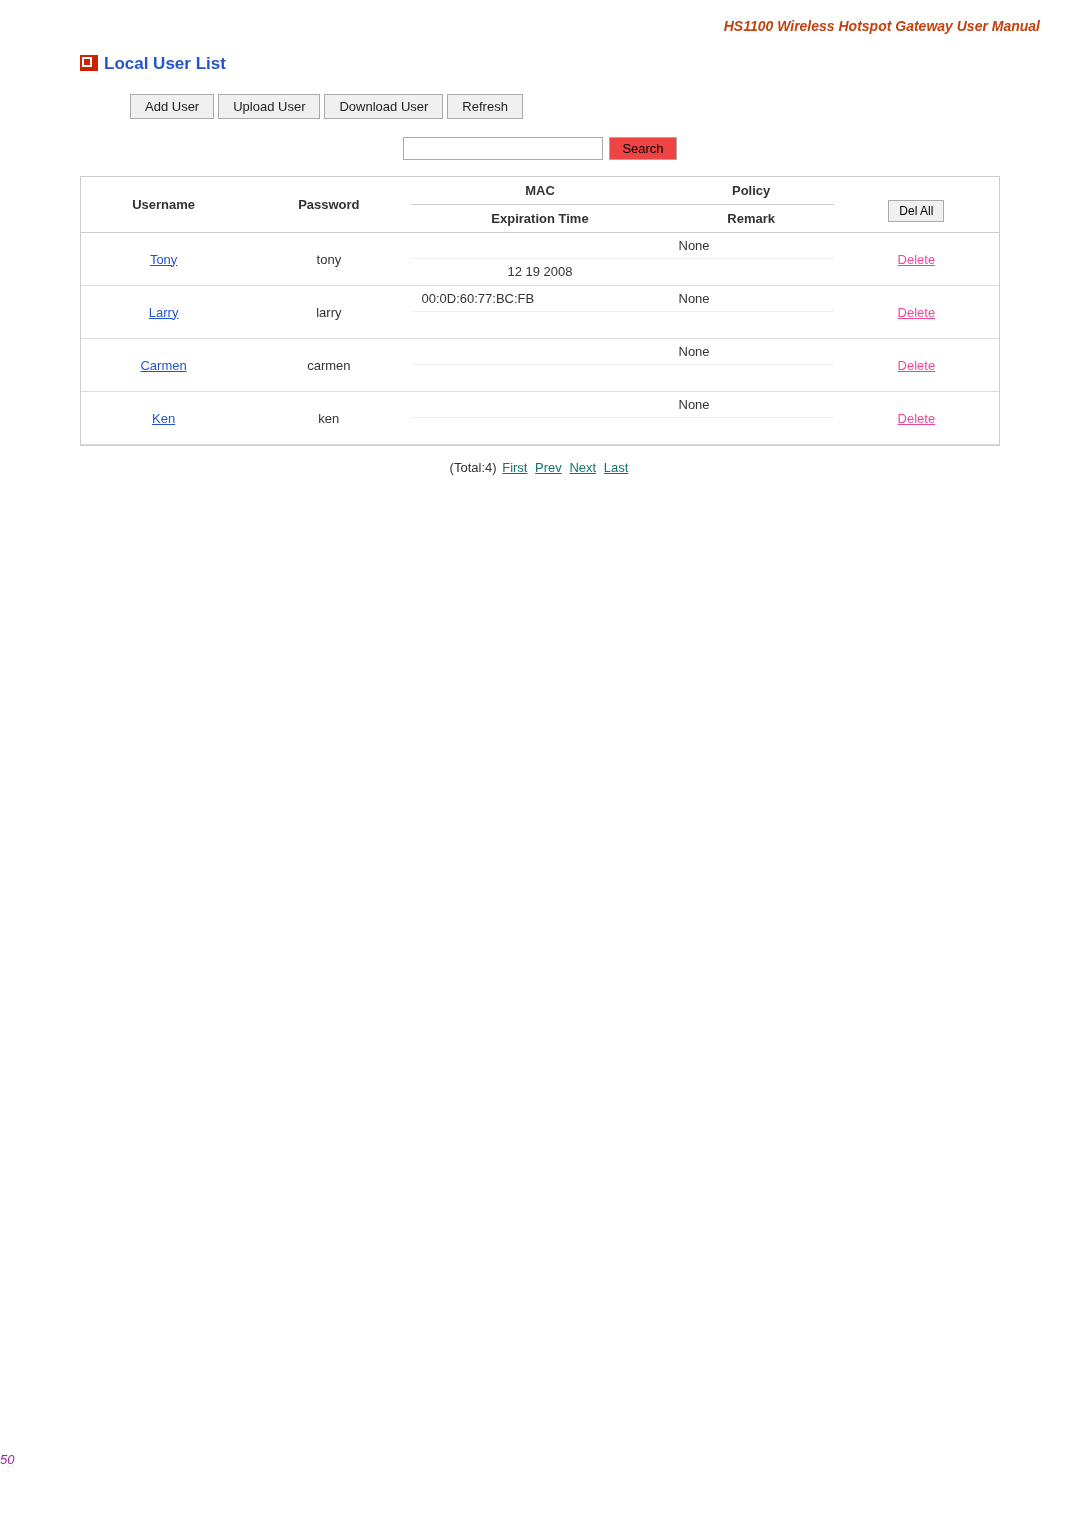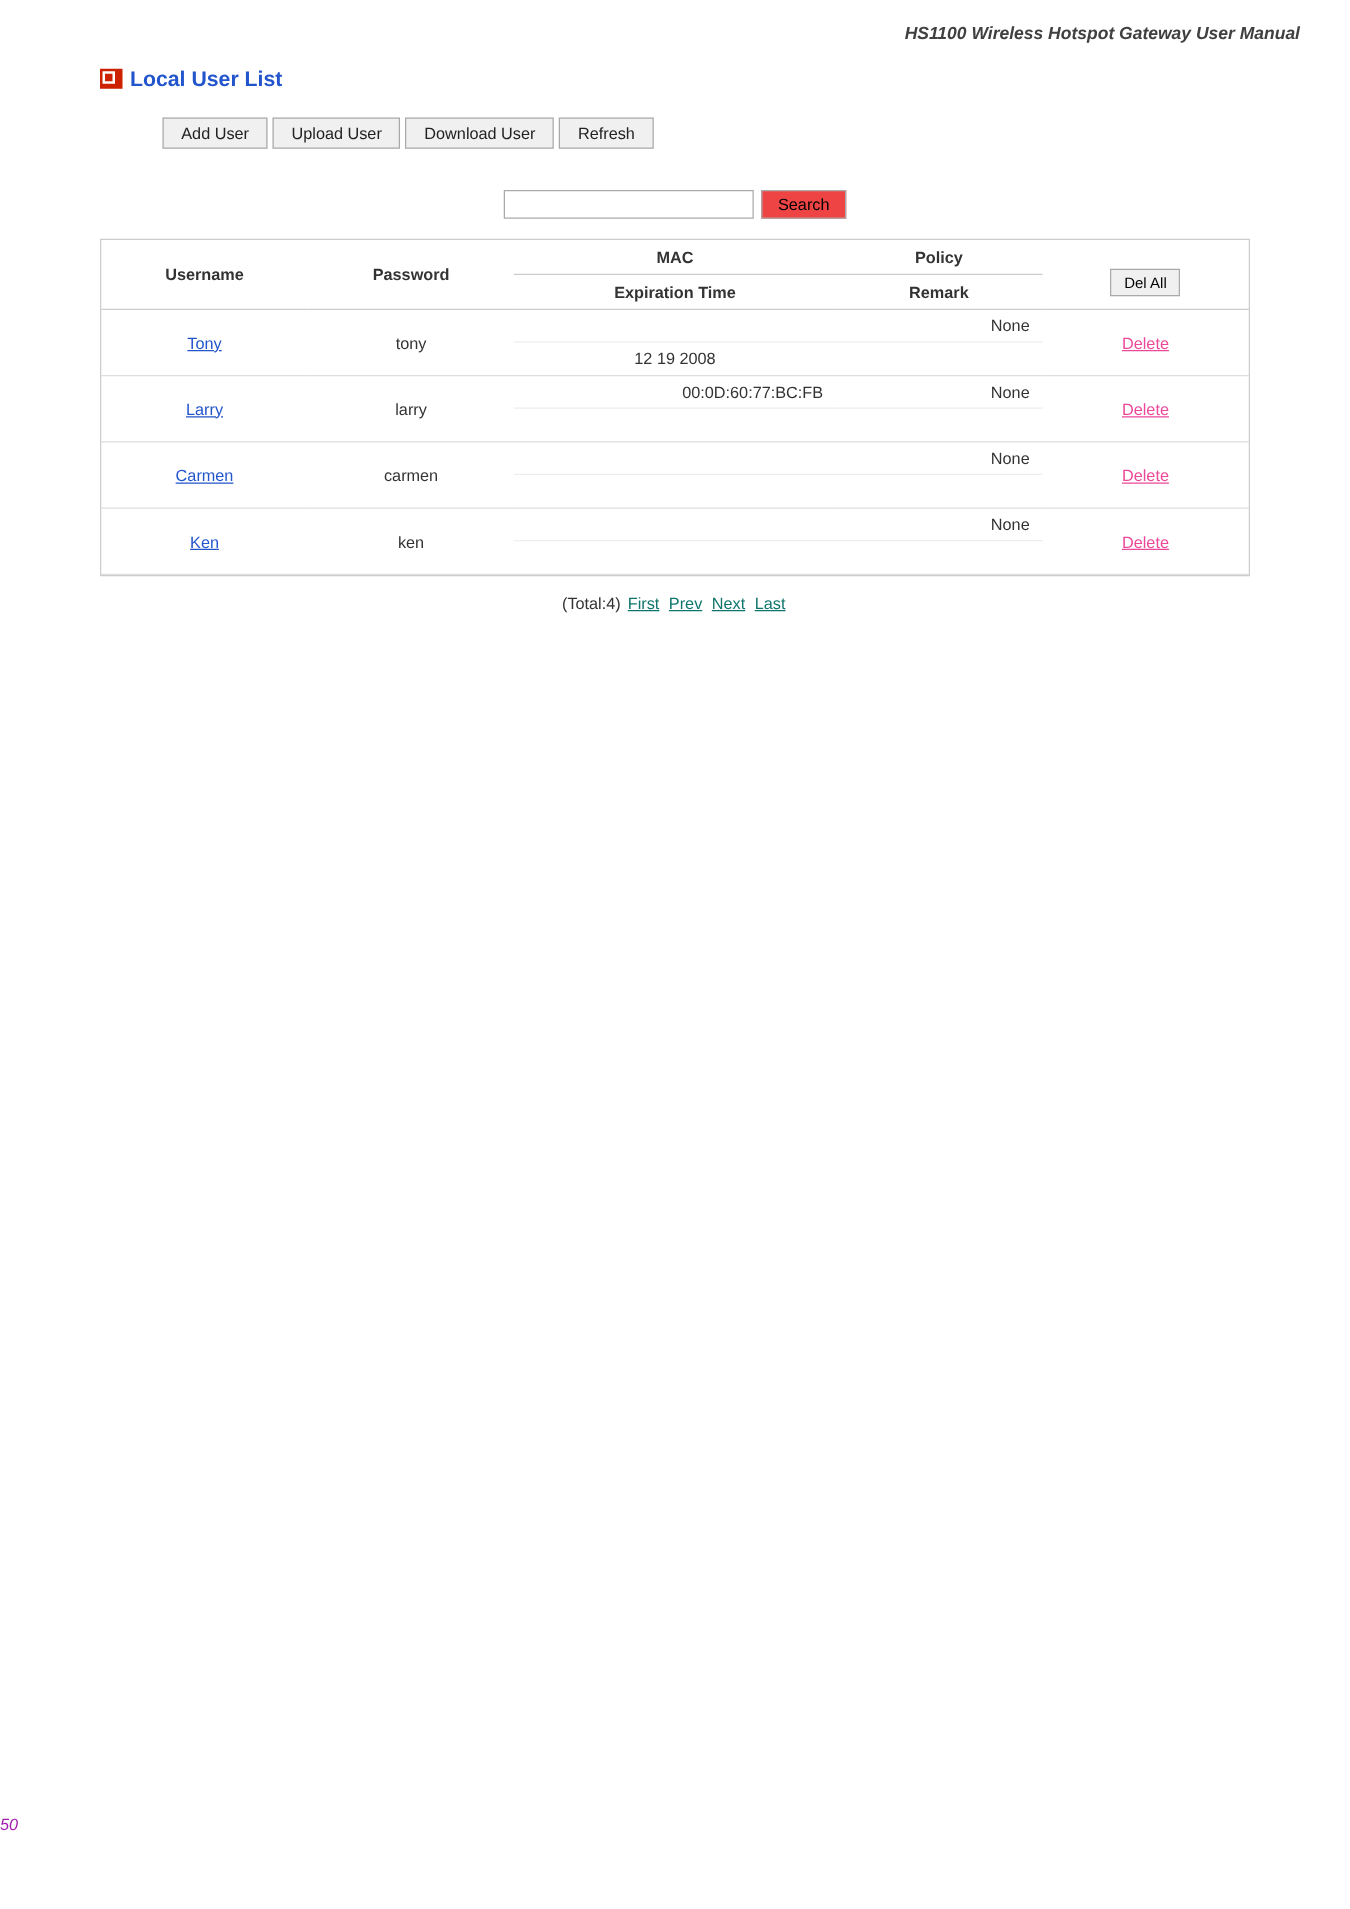--- a/index.html
+++ b/index.html
@@ -11,21 +11,21 @@
       width: 1080px;
       min-height: 1527px;
       position: relative;
     }
     .header-title {
       text-align: right;
       padding: 18px 40px 10px 0;
       font-style: italic;
       font-weight: bold;
       font-size: 14px;
-      color: #404040;
+      color: #c2410c;
     }
     .page-icon {
       display: inline-block;
       width: 18px;
       height: 16px;
       background: #cc2200;
       position: relative;
       margin-right: 6px;
       vertical-align: middle;
       top: -1px;
@@ -50,21 +50,21 @@
       color: #2255cc;
       padding: 10px 0 20px 80px;
       display: flex;
       align-items: center;
     }
     .toolbar {
       display: flex;
       align-items: center;
       gap: 0;
       padding-left: 130px;
-      margin-bottom: 33px;
+      margin-bottom: 18px;
     }
     .toolbar button {
       border: 1px solid #aaa;
       background: #f0f0f0;
       padding: 4px 14px;
       font-size: 13px;
       cursor: pointer;
       color: #222;
     }
     .toolbar-separator {
@@ -141,21 +141,21 @@
       font-size: 12px;
       cursor: pointer;
       margin-top: 12px;
     }
     .split-cell {
       padding: 0;
     }
     .split-inner-top {
       border-bottom: 1px solid #eee;
       padding: 5px 10px;
-      text-align: right;
+      text-align: left;
       min-height: 26px;
     }
     .split-inner-bottom {
       padding: 5px 10px;
       text-align: center;
       min-height: 26px;
     }
     .pagination {
       text-align: center;
       padding: 14px 0 20px 0;

